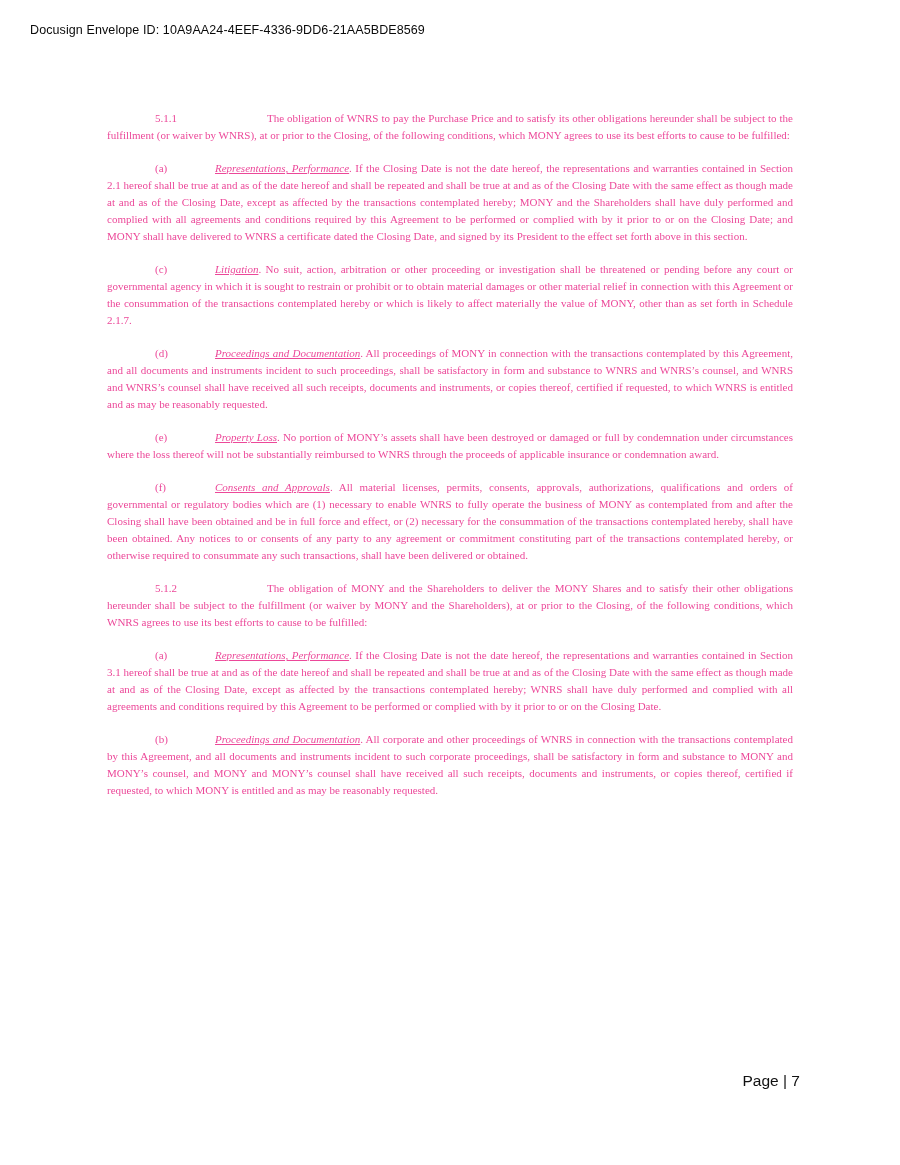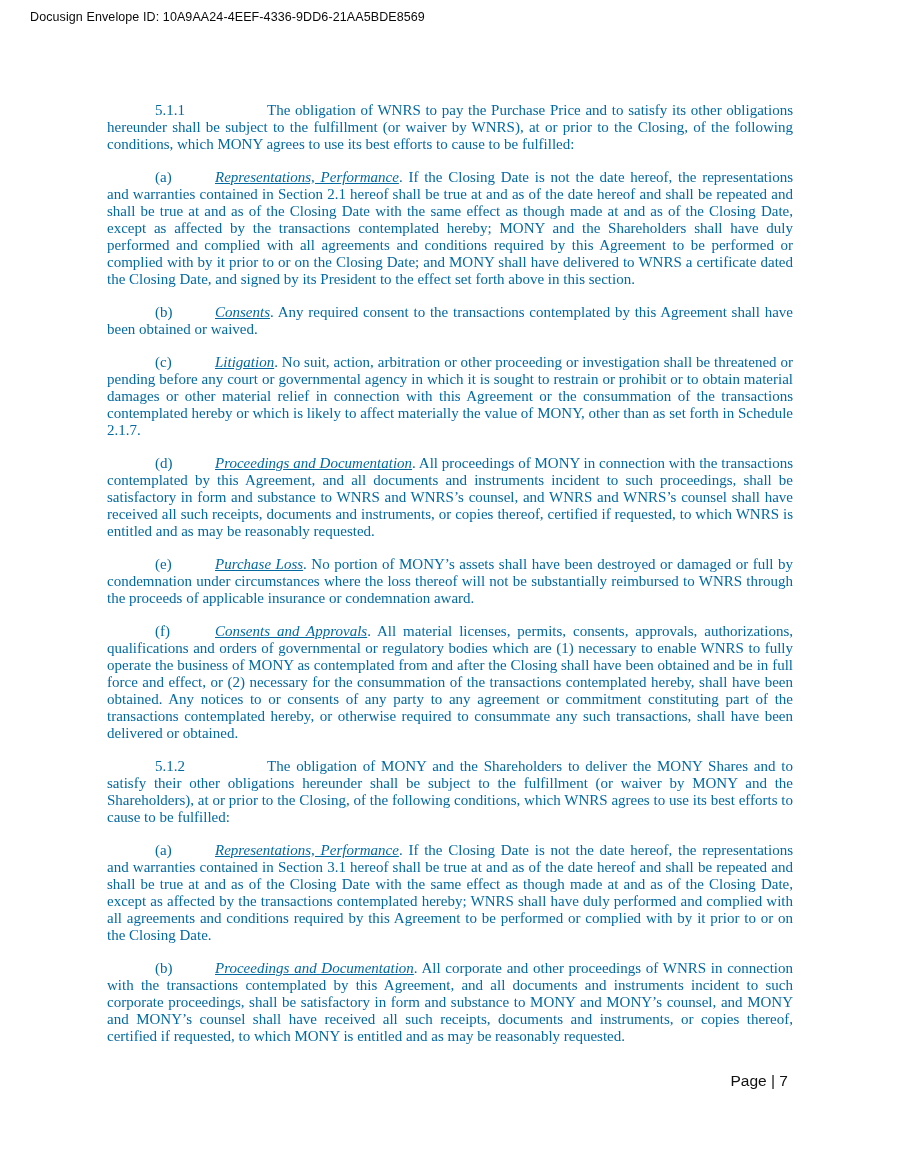--- a/index.html
+++ b/index.html
@@ -10,79 +10,78 @@
   .page {
     position: relative;
     width: 900px;
     height: 1165px;
     background: #ffffff;
     overflow: hidden;
   }
   .envelope-header {
     position: absolute;
     left: 30px;
-    top: 10px;
+    top: 23px;
     font-family: "Liberation Sans", sans-serif;
     font-size: 12.5px;
     letter-spacing: 0.1px;
     color: #0a0a0a;
     white-space: nowrap;
   }
   .body-text {
     position: absolute;
     left: 107px;
-    top: 102px;
+    top: 110px;
     width: 686px;
     font-family: "Liberation Serif", serif;
-    font-size: 15px;
+    font-size: 11px;
     line-height: 17px;
-    color: #0369a1;
+    color: #ec4899;
   }
   .body-text p {
     margin: 0 0 16px 0;
     text-align: justify;
     text-indent: 48px;
   }
   .lbl {
     display: inline-block;
     text-indent: 0;
   }
   .lbl.num { width: 112px; }
   .lbl.letter { width: 60px; }
   .head { text-decoration: underline; font-style: italic; }
   .page-footer {
     position: absolute;
     top: 1072px;
-    right: 112px;
+    right: 100px;
     font-family: "Liberation Sans", sans-serif;
     font-size: 15.5px;
     color: #111111;
     white-space: nowrap;
   }
 </style>
 </head>
 <body>
 
 <div class="page">
 
   <div class="envelope-header">Docusign Envelope ID: 10A9AA24-4EEF-4336-9DD6-21AA5BDE8569</div>
 
   <div class="body-text">
 
     <p><span class="lbl num">5.1.1</span><span class="head"></span><span>The obligation of WNRS to pay the Purchase Price and to satisfy its other obligations hereunder shall be subject to the fulfillment (or waiver by WNRS), at or prior to the Closing, of the following conditions, which MONY agrees to use its best efforts to cause to be fulfilled:</span></p>
 
     <p><span class="lbl letter">(a)</span><span class="head">Representations, Performance</span><span>. If the Closing Date is not the date hereof, the representations and warranties contained in Section 2.1 hereof shall be true at and as of the date hereof and shall be repeated and shall be true at and as of the Closing Date with the same effect as though made at and as of the Closing Date, except as affected by the transactions contemplated hereby; MONY and the Shareholders shall have duly performed and complied with all agreements and conditions required by this Agreement to be performed or complied with by it prior to or on the Closing Date; and MONY shall have delivered to WNRS a certificate dated the Closing Date, and signed by its President to the effect set forth above in this section.</span></p>
 
-    <p><span class="lbl letter">(b)</span><span class="head">Consents</span><span>. Any required consent to the transactions contemplated by this Agreement shall have been obtained or waived.</span></p>
 
     <p><span class="lbl letter">(c)</span><span class="head">Litigation</span><span>. No suit, action, arbitration or other proceeding or investigation shall be threatened or pending before any court or governmental agency in which it is sought to restrain or prohibit or to obtain material damages or other material relief in connection with this Agreement or the consummation of the transactions contemplated hereby or which is likely to affect materially the value of MONY, other than as set forth in Schedule 2.1.7.</span></p>
 
     <p><span class="lbl letter">(d)</span><span class="head">Proceedings and Documentation</span><span>. All proceedings of MONY in connection with the transactions contemplated by this Agreement, and all documents and instruments incident to such proceedings, shall be satisfactory in form and substance to WNRS and WNRS’s counsel, and WNRS and WNRS’s counsel shall have received all such receipts, documents and instruments, or copies thereof, certified if requested, to which WNRS is entitled and as may be reasonably requested.</span></p>
 
-    <p><span class="lbl letter">(e)</span><span class="head">Purchase Loss</span><span>. No portion of MONY’s assets shall have been destroyed or damaged or full by condemnation under circumstances where the loss thereof will not be substantially reimbursed to WNRS through the proceeds of applicable insurance or condemnation award.</span></p>
+    <p><span class="lbl letter">(e)</span><span class="head">Property Loss</span><span>. No portion of MONY’s assets shall have been destroyed or damaged or full by condemnation under circumstances where the loss thereof will not be substantially reimbursed to WNRS through the proceeds of applicable insurance or condemnation award.</span></p>
 
     <p><span class="lbl letter">(f)</span><span class="head">Consents and Approvals</span><span>. All material licenses, permits, consents, approvals, authorizations, qualifications and orders of governmental or regulatory bodies which are (1) necessary to enable WNRS to fully operate the business of MONY as contemplated from and after the Closing shall have been obtained and be in full force and effect, or (2) necessary for the consummation of the transactions contemplated hereby, shall have been obtained. Any notices to or consents of any party to any agreement or commitment constituting part of the transactions contemplated hereby, or otherwise required to consummate any such transactions, shall have been delivered or obtained.</span></p>
 
     <p><span class="lbl num">5.1.2</span><span class="head"></span><span>The obligation of MONY and the Shareholders to deliver the MONY Shares and to satisfy their other obligations hereunder shall be subject to the fulfillment (or waiver by MONY and the Shareholders), at or prior to the Closing, of the following conditions, which WNRS agrees to use its best efforts to cause to be fulfilled:</span></p>
 
     <p><span class="lbl letter">(a)</span><span class="head">Representations, Performance</span><span>. If the Closing Date is not the date hereof, the representations and warranties contained in Section 3.1 hereof shall be true at and as of the date hereof and shall be repeated and shall be true at and as of the Closing Date with the same effect as though made at and as of the Closing Date, except as affected by the transactions contemplated hereby; WNRS shall have duly performed and complied with all agreements and conditions required by this Agreement to be performed or complied with by it prior to or on the Closing Date.</span></p>
 
     <p><span class="lbl letter">(b)</span><span class="head">Proceedings and Documentation</span><span>. All corporate and other proceedings of WNRS in connection with the transactions contemplated by this Agreement, and all documents and instruments incident to such corporate proceedings, shall be satisfactory in form and substance to MONY and MONY’s counsel, and MONY and MONY’s counsel shall have received all such receipts, documents and instruments, or copies thereof, certified if requested, to which MONY is entitled and as may be reasonably requested.</span></p>
 
   </div>

